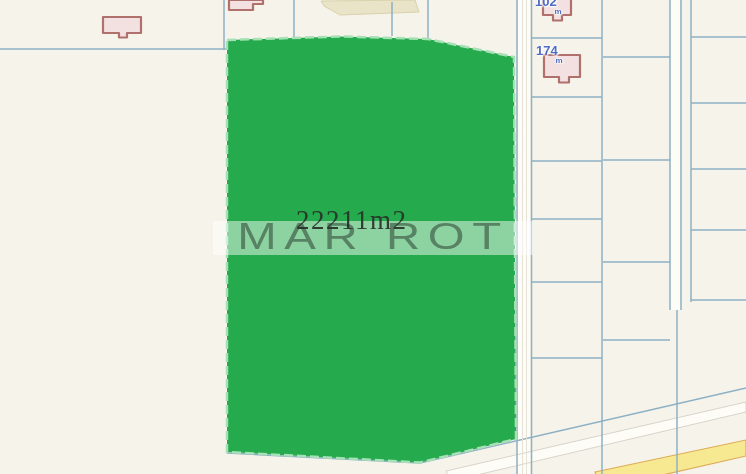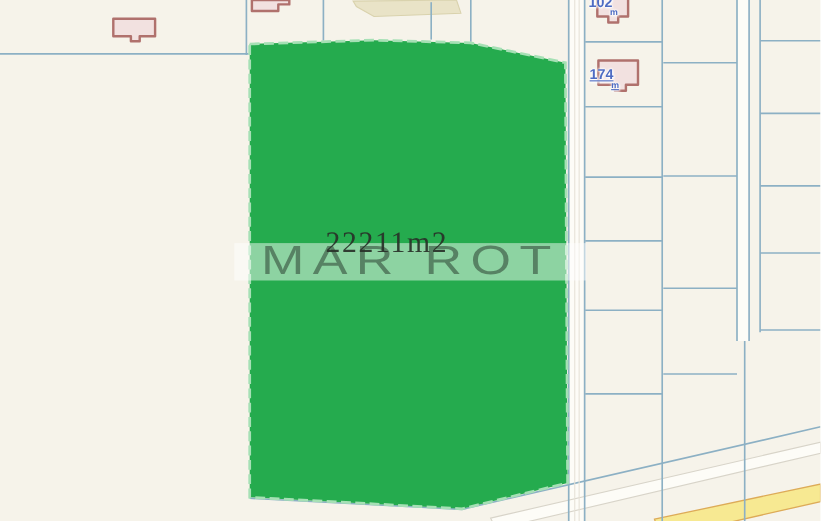--- a/index.html
+++ b/index.html
@@ -37,21 +37,21 @@
     font:bold 13px "Liberation Sans",sans-serif;
     line-height:12px;
     color:var(--house-label-blue,#4e6cc3);
     text-shadow:0 0 2px #fff,0 0 2px #fff,0 0 3px #fff,1px 1px 2px #fff;
   }
   .house-label .unit{
     display:block;font-size:8px;font-weight:bold;
     text-align:right;margin-top:-2px;margin-right:-5px;
   }
   .house-label-1{left:535px;top:-4px;}
-  .house-label-2{left:536px;top:62px;text-decoration:underline;}
+  .house-label-2{left:536px;top:45px;}
 </style>
 </head>
 <body>
 
 <div class="map">
 
   <svg class="layer" width="746" height="474" viewBox="0 0 746 474">
 
     <rect x="518" y="0" width="12.5" height="474" style="fill:var(--road-fill,#fdfcf7)"></rect>
     <rect x="670.5" y="0" width="10" height="310" style="fill:var(--road-fill,#fdfcf7)"></rect>

